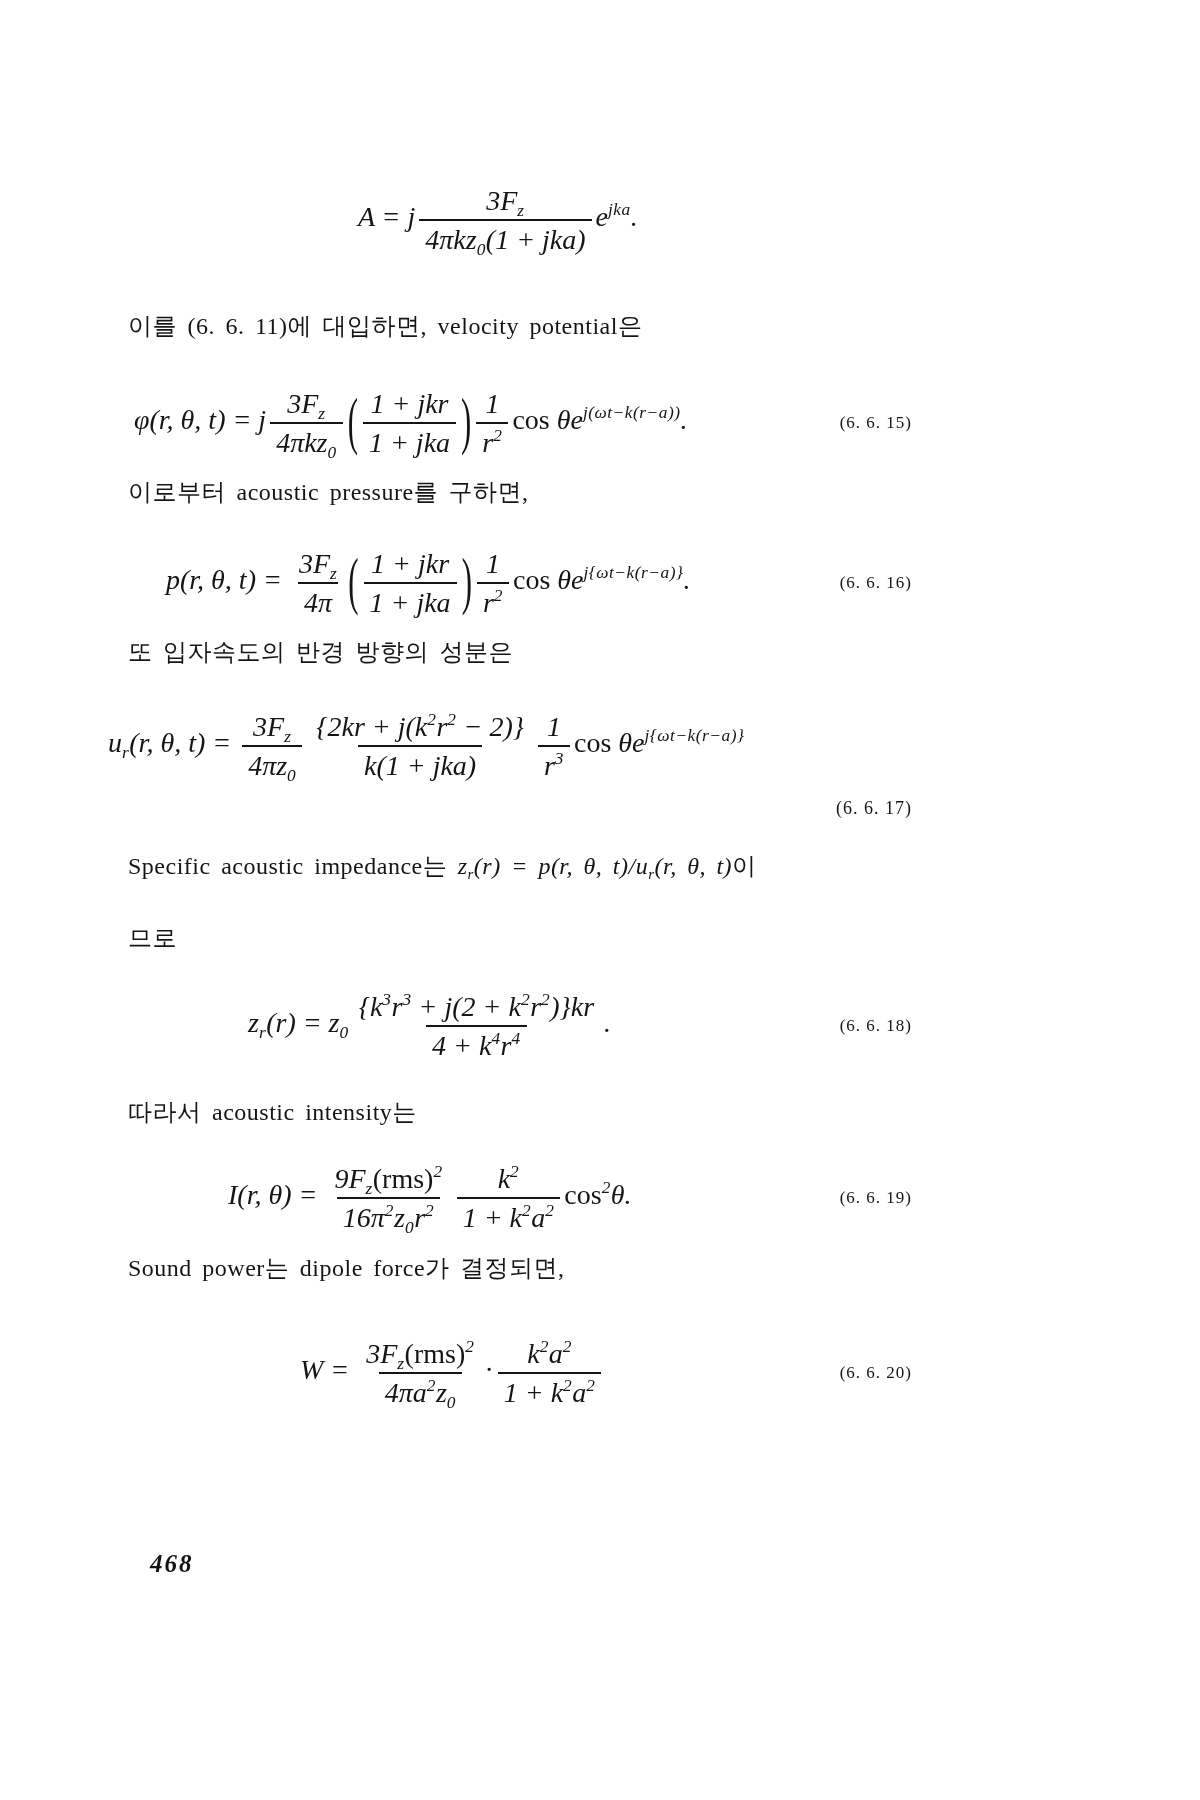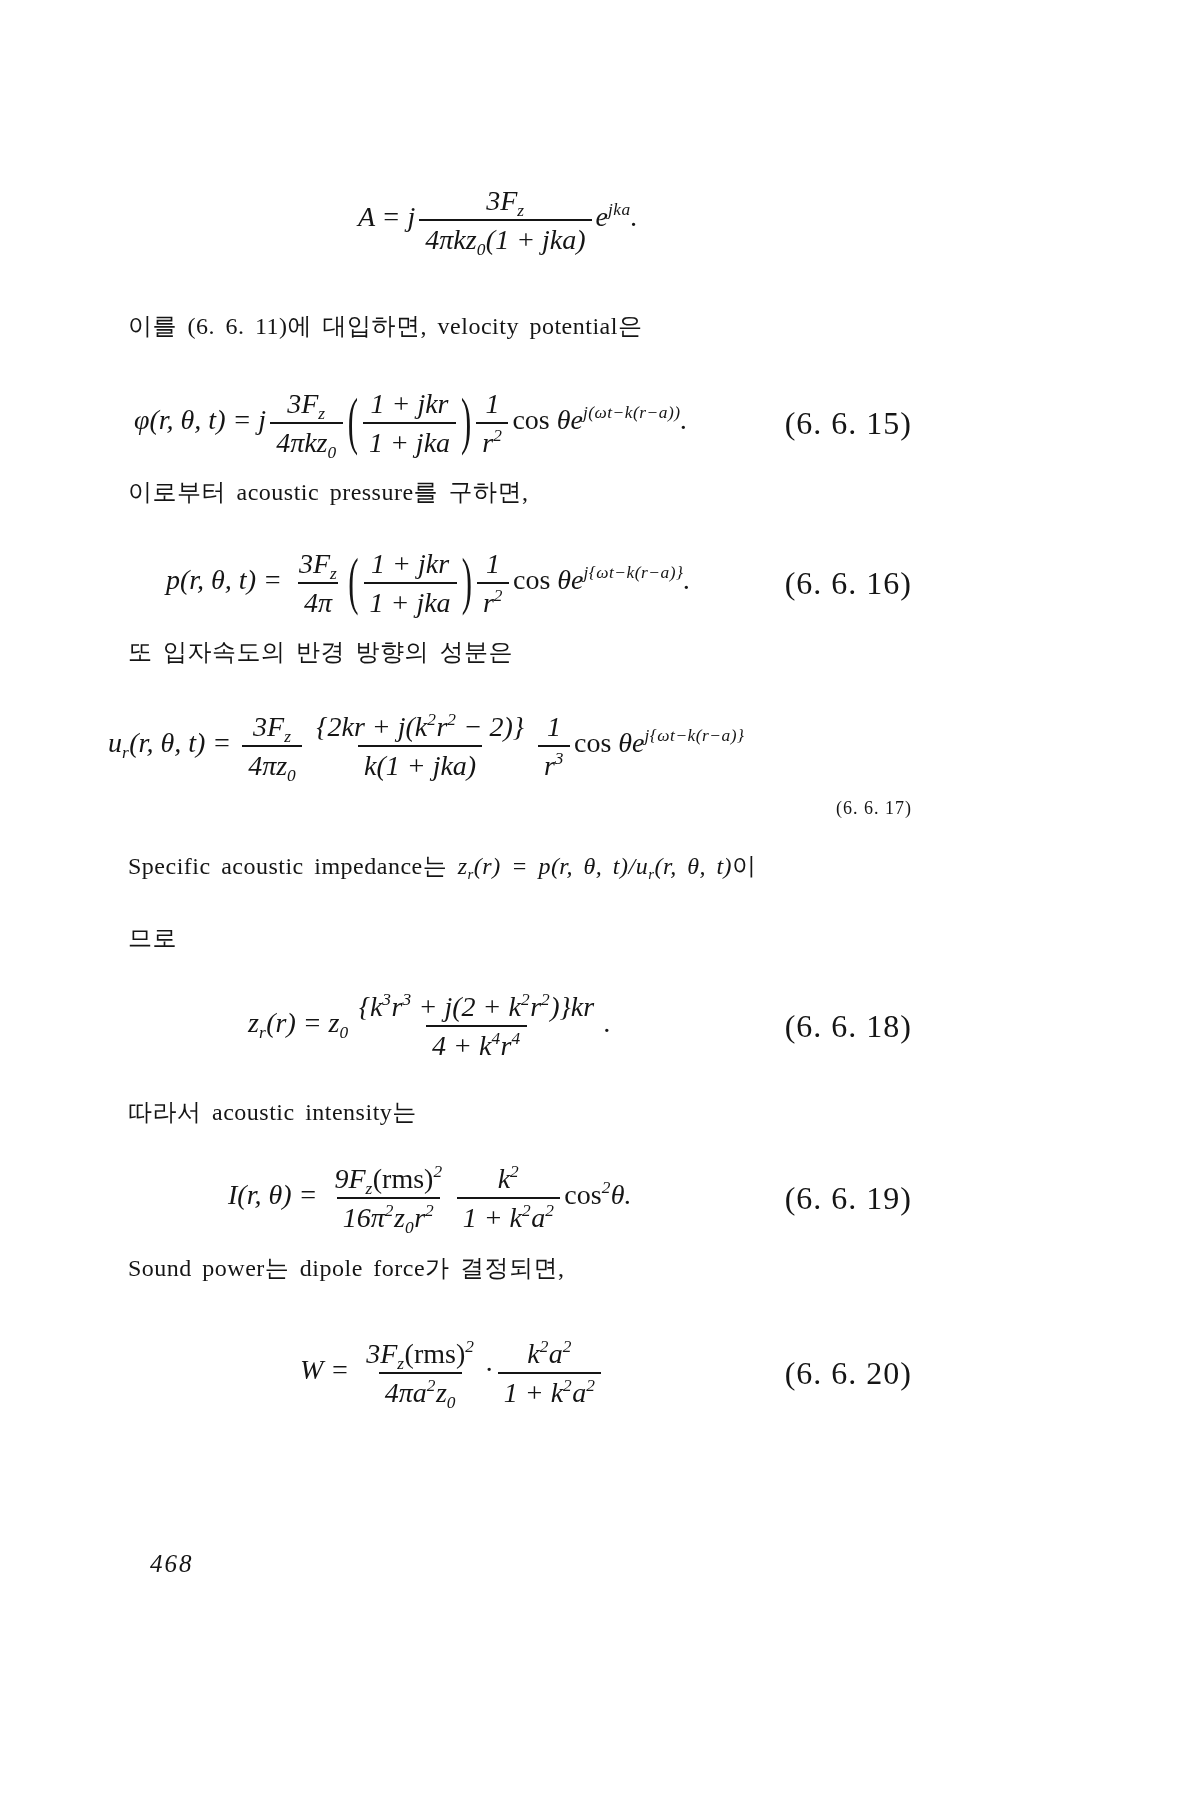--- a/index.html
+++ b/index.html
@@ -18,21 +18,21 @@
   }
   
   .eq-block{
     position:absolute;left:128px;width:784px;
     display:flex;align-items:center;justify-content:flex-start;
     font-size:28px;
   }
   .eq-math{display:inline-block;white-space:nowrap;line-height:1.15;}
   .eq-label{
     position:absolute;right:0;top:50%;transform:translateY(-50%);
-    font-size:32px;letter-spacing:1px;font-style:normal;
+    font-size:17px;letter-spacing:1px;font-style:normal;
   }
   .label-line{
     position:absolute;left:128px;width:784px;text-align:right;
     font-size:18px;letter-spacing:1px;
   }
   
   .it{font-style:italic;}
   .rm{font-style:normal;}
   sub.sb,sup.sp{font-size:0.62em;font-style:italic;line-height:0;letter-spacing:0.5px;}
   sub.sb{vertical-align:-0.35em;}
@@ -43,21 +43,21 @@
   }
   .frac .num,.frac .den{
     display:block;padding:1px 6px;line-height:1.25;text-align:center;white-space:nowrap;
   }
   .frac .den{border-top:2px solid #151515;}
   .bigp{
     display:inline-block;transform:scaleY(2.05);
     vertical-align:middle;font-size:1.1em;margin:0 1px;font-style:normal;
   }
   .page-number{
-    position:absolute;font-weight:normal;font-style:italic;
+    position:absolute;font-weight:bold;font-style:italic;
     font-size:25px;letter-spacing:2px;
   }
 </style>
 </head>
 <body>
 
 <div class="page">
 
   <div class="eq-block" style="top:172px;height:96px">
     <span class="eq-math" style="margin-left:230px"><span class="it">A = j</span><span class="frac">

